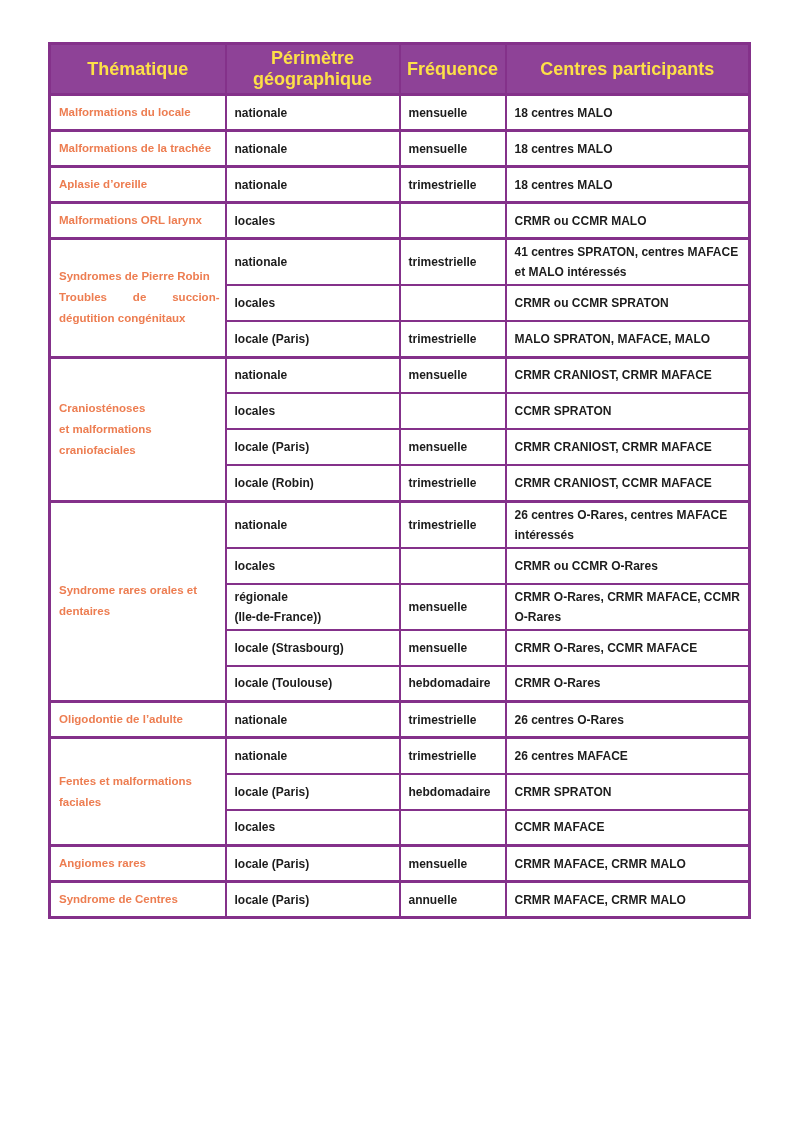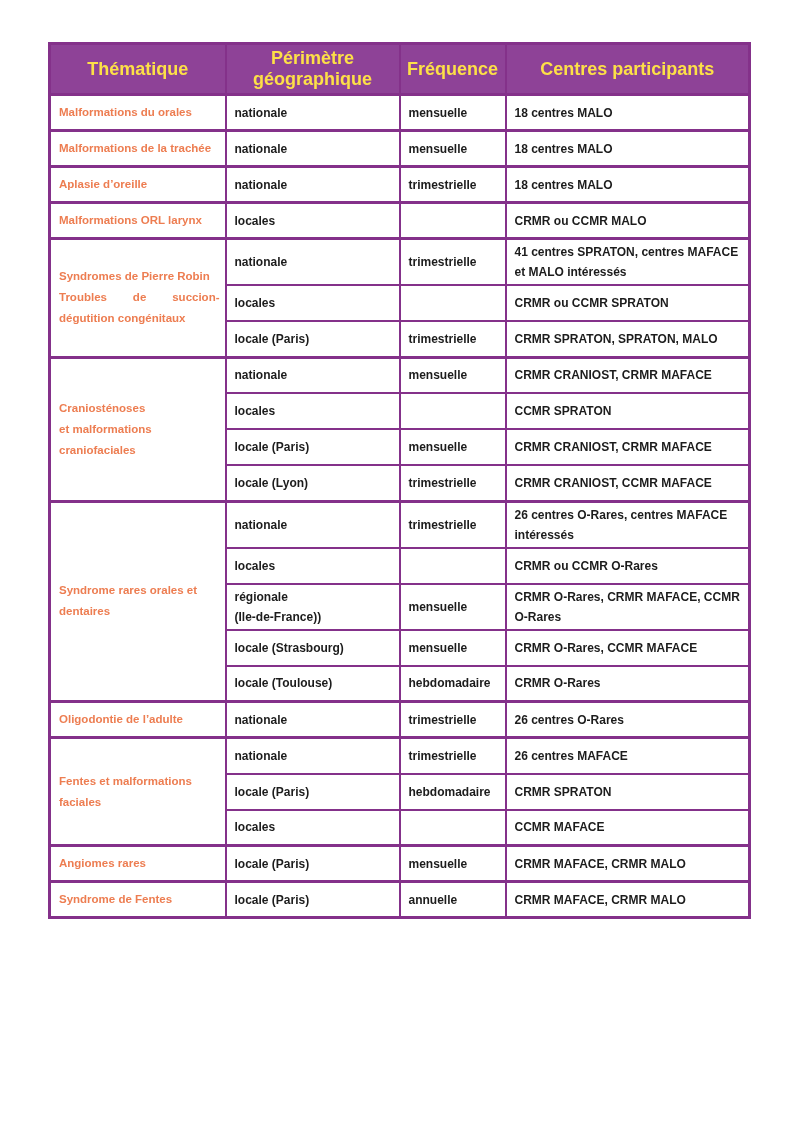--- a/index.html
+++ b/index.html
@@ -81,21 +81,21 @@
     <thead>
       <tr>
         <th>Thématique</th>
         <th>Périmètre géographique</th>
         <th>Fréquence</th>
         <th>Centres participants</th>
       </tr>
     </thead>
     <tbody>
         <tr class="group-start">
-          <td class="theme" rowspan="1">Malformations du orales</td>
+          <td class="theme" rowspan="1">Malformations du locale</td>
           <td class="perimetre">nationale</td>
           <td class="frequence">mensuelle</td>
           <td class="centres">18 centres MALO</td>
         </tr>
         <tr class="group-start">
           <td class="theme" rowspan="1">Malformations de la trachée</td>
           <td class="perimetre">nationale</td>
           <td class="frequence">mensuelle</td>
           <td class="centres">18 centres MALO</td>
         </tr>
@@ -119,42 +119,42 @@
           <td class="centres">41 centres SPRATON, centres MAFACE et MALO intéressés</td>
         </tr>
         <tr>
           <td class="perimetre">locales</td>
           <td class="frequence"></td>
           <td class="centres">CRMR ou CCMR SPRATON</td>
         </tr>
         <tr>
           <td class="perimetre">locale (Paris)</td>
           <td class="frequence">trimestrielle</td>
-          <td class="centres">CRMR SPRATON, SPRATON, MALO</td>
+          <td class="centres">MALO SPRATON, MAFACE, MALO</td>
         </tr>
         <tr class="group-start">
           <td class="theme" rowspan="4">Craniosténoses
 et malformations
 craniofaciales</td>
           <td class="perimetre">nationale</td>
           <td class="frequence">mensuelle</td>
           <td class="centres">CRMR CRANIOST, CRMR MAFACE</td>
         </tr>
         <tr>
           <td class="perimetre">locales</td>
           <td class="frequence"></td>
           <td class="centres">CCMR SPRATON</td>
         </tr>
         <tr>
           <td class="perimetre">locale (Paris)</td>
           <td class="frequence">mensuelle</td>
           <td class="centres">CRMR CRANIOST, CRMR MAFACE</td>
         </tr>
         <tr>
-          <td class="perimetre">locale (Lyon)</td>
+          <td class="perimetre">locale (Robin)</td>
           <td class="frequence">trimestrielle</td>
           <td class="centres">CRMR CRANIOST, CCMR MAFACE</td>
         </tr>
         <tr class="group-start">
           <td class="theme" rowspan="5">Syndrome rares orales et dentaires</td>
           <td class="perimetre">nationale</td>
           <td class="frequence">trimestrielle</td>
           <td class="centres">26 centres O-Rares, centres MAFACE intéressés</td>
         </tr>
         <tr>
@@ -200,20 +200,20 @@
           <td class="frequence"></td>
           <td class="centres">CCMR MAFACE</td>
         </tr>
         <tr class="group-start">
           <td class="theme" rowspan="1">Angiomes rares</td>
           <td class="perimetre">locale (Paris)</td>
           <td class="frequence">mensuelle</td>
           <td class="centres">CRMR MAFACE, CRMR MALO</td>
         </tr>
         <tr class="group-start">
-          <td class="theme" rowspan="1">Syndrome de Fentes</td>
+          <td class="theme" rowspan="1">Syndrome de Centres</td>
           <td class="perimetre">locale (Paris)</td>
           <td class="frequence">annuelle</td>
           <td class="centres">CRMR MAFACE, CRMR MALO</td>
         </tr>
       </tbody>
   </table>
 </div>
 
 </body></html>

